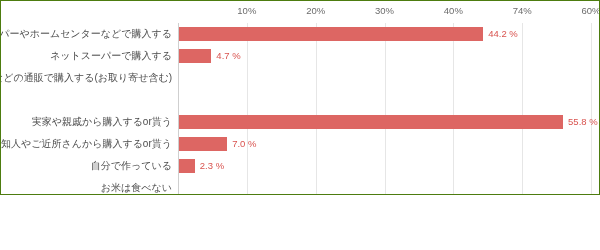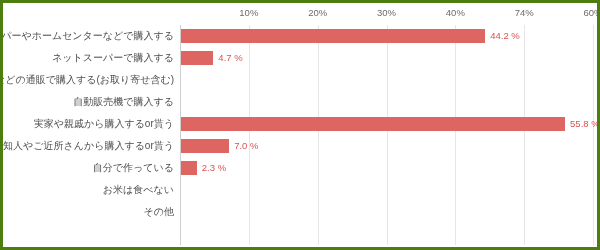--- a/index.html
+++ b/index.html
@@ -6,23 +6,23 @@
     margin: 0;
     padding: 0;
     background: #ffffff;
   }
   body {
     font-family: "Liberation Sans", "DejaVu Sans", sans-serif;
   }
   #chart-frame {
     position: relative;
     width: 600px;
-    height: 250px;
+    height: 195px;
     box-sizing: border-box;
-    border: 3px solid #4d7c0f;
+    border: 1px solid #4d7c0f;
     background: #ffffff;
     overflow: hidden;
   }
   
   #axis-strip {
     position: absolute;
     left: 0;
     top: 0;
     width: 600px;
     height: 22px;
@@ -134,21 +134,20 @@
       <div class="cat-label">ネットスーパーで購入する</div>
       <div class="bar-wrap" style="width: 32.3517px;">
         <div class="bar" style="width: 32.3517px; background: rgb(221, 102, 99);"></div>
         <div class="bar-value" style="left: 32.3517px; color: rgb(217, 83, 79);">4.7 %</div>
       </div>
     </div>
     <div class="row" style="top: 66px;">
       <div class="cat-label">ネットなどの通販で購入する(お取り寄せ含む)</div>
     </div>
     <div class="row" style="top: 88px;">
-      <div class="cat-label">自動販売機で購入する</div>
       <div class="bar-wrap" style="width: 1px;"></div>
     </div>
     <div class="row" style="top: 110px;">
       <div class="cat-label">実家や親戚から購入するor貰う</div>
       <div class="bar-wrap" style="width: 384.09px;">
         <div class="bar" style="width: 384.09px; background: rgb(221, 102, 99);"></div>
         <div class="bar-value" style="left: 384.09px; color: rgb(217, 83, 79);">55.8 %</div>
       </div>
     </div>
     <div class="row" style="top: 132px;">

